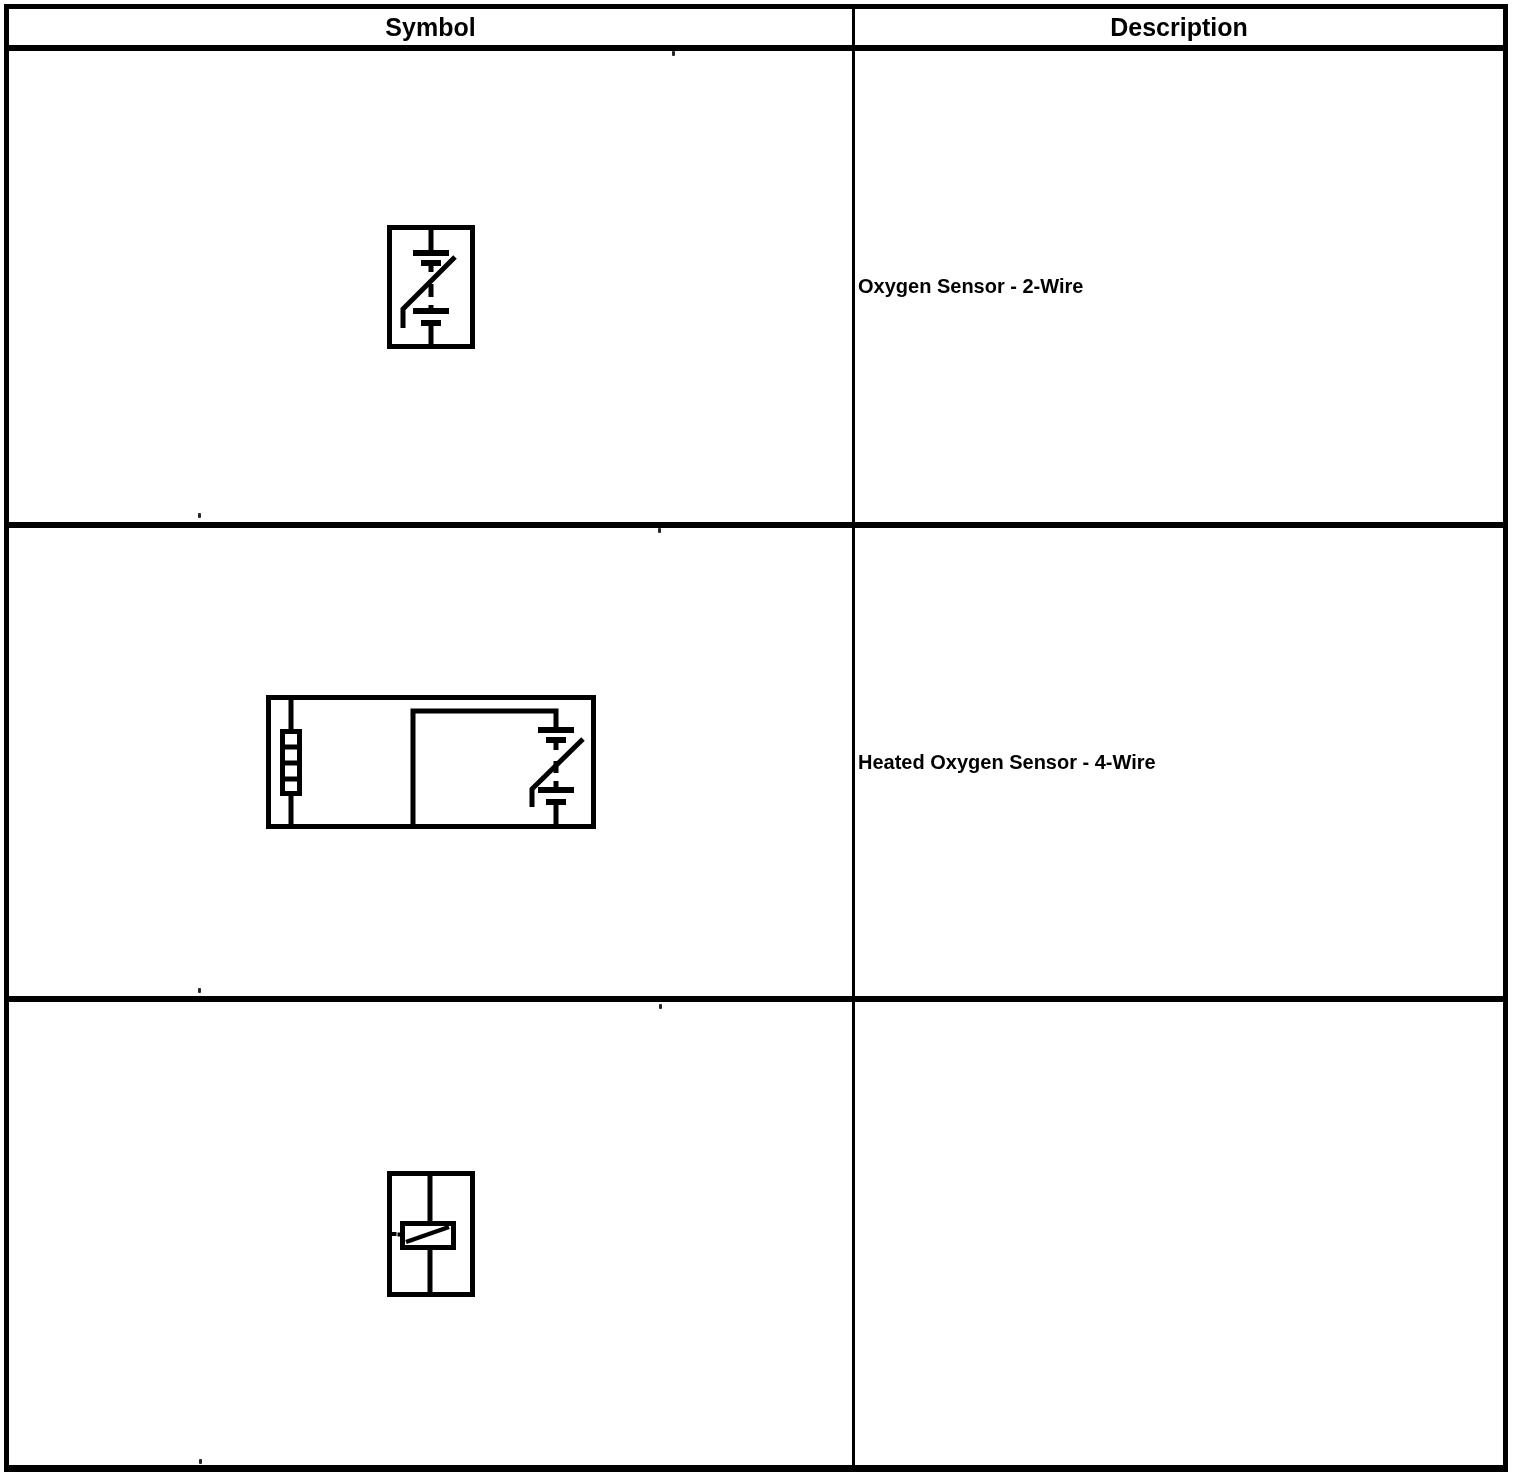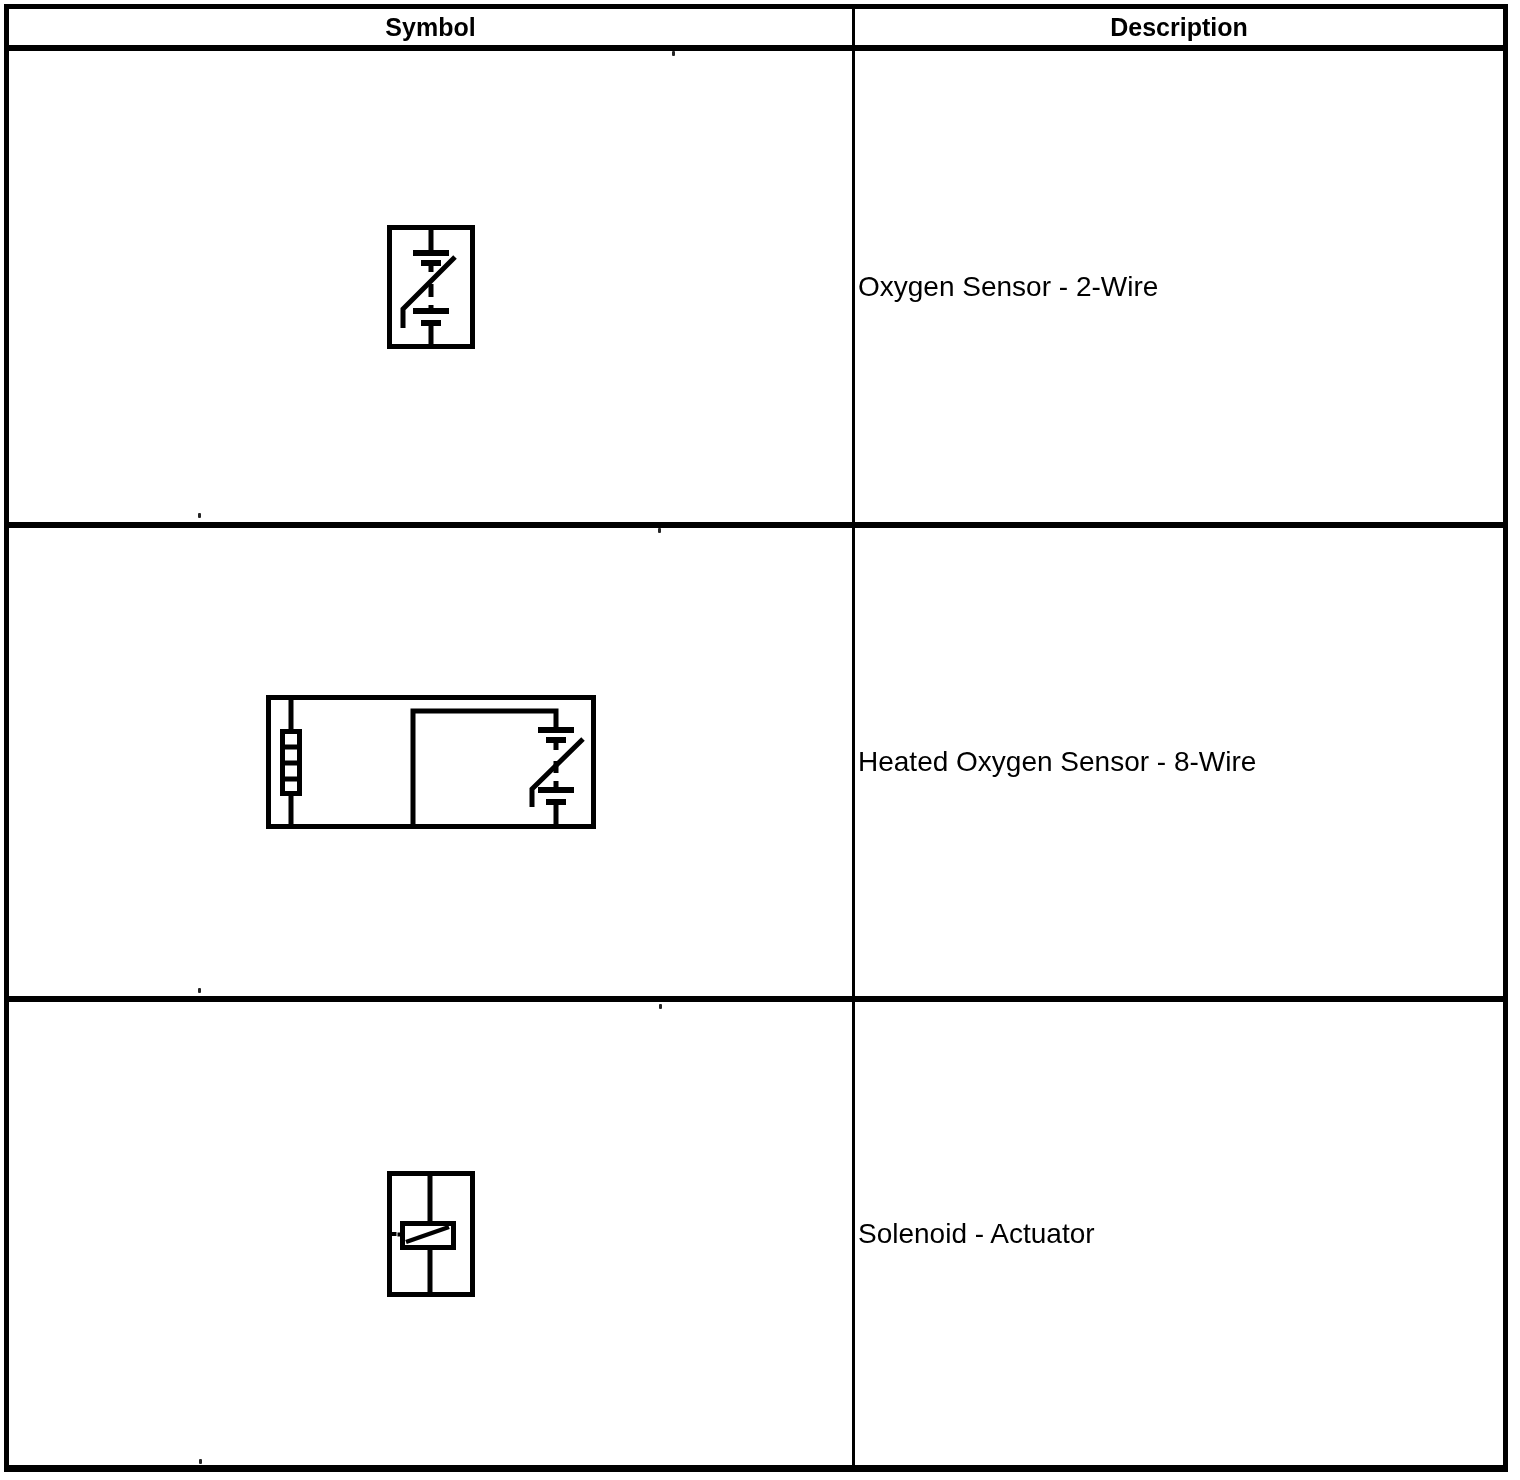--- a/index.html
+++ b/index.html
@@ -55,22 +55,22 @@
   .header .cell {
     display: flex;
     align-items: center;
     justify-content: center;
     padding: 0;
     font-weight: bold;
     font-size: 25px;
     letter-spacing: 0px;
   }
   .desc-text {
-    font-size: 28px;
-    font-weight: normal;
+    font-size: 20px;
+    font-weight: bold;
     white-space: nowrap;
   }
   svg { display: block; }
   svg path, svg rect { stroke: #000000; fill: none; }
   
   .speck {
     position: absolute;
     width: 3px;
     height: 5px;
     background: #000000;
@@ -119,37 +119,34 @@
           <rect x="16.5" y="36.5" width="17" height="62" stroke-width="5"></rect>
           <path d="M16.5 52 H33.5 M16.5 68 H33.5 M16.5 84 H33.5" stroke-width="5"></path>
 
           <path d="M147 129 V16 H290 V32" stroke-width="5"></path>
           <path d="M290 48 V55 M290 66 V78 M290 86 V92 M290 110 V129" stroke-width="5"></path>
           <path d="M272 35 H308 M280 45 H300 M272 95 H308 M280 107 H300" stroke-width="6"></path>
           <path d="M266 112 V94 L317 44" stroke-width="5"></path>
         </svg>
       </div>
       <div class="cell desc">
-        <span class="desc-text">Heated Oxygen Sensor - 8-Wire</span>
+        <span class="desc-text">Heated Oxygen Sensor - 4-Wire</span>
       </div>
     </div>
 
     <div class="trow r3">
       <div class="cell sym">
 
         <svg width="88" height="126" viewBox="0 0 88 126">
           <rect x="2.5" y="2.5" width="83" height="121" stroke-width="5"></rect>
           <path d="M43 5 V53 M43 76 V121" stroke-width="5"></path>
           <rect x="15.5" y="52.5" width="51" height="24" stroke-width="5"></rect>
           <path d="M19 71 L62 56" stroke-width="4.5"></path>
           <path d="M5 63 H9.5 M10.5 63.5 H13.5" stroke-width="4"></path>
         </svg>
-      </div>
-      <div class="cell desc">
-        <span class="desc-text">Solenoid - Actuator</span>
       </div>
     </div>
 
   </div>
 
   <div class="speck" style="left:672px; top:51px;"></div>
   <div class="speck" style="left:198px; top:513px;"></div>
   <div class="speck" style="left:658px; top:528px;"></div>
   <div class="speck" style="left:198px; top:988px;"></div>
   <div class="speck" style="left:659px; top:1004px;"></div>

